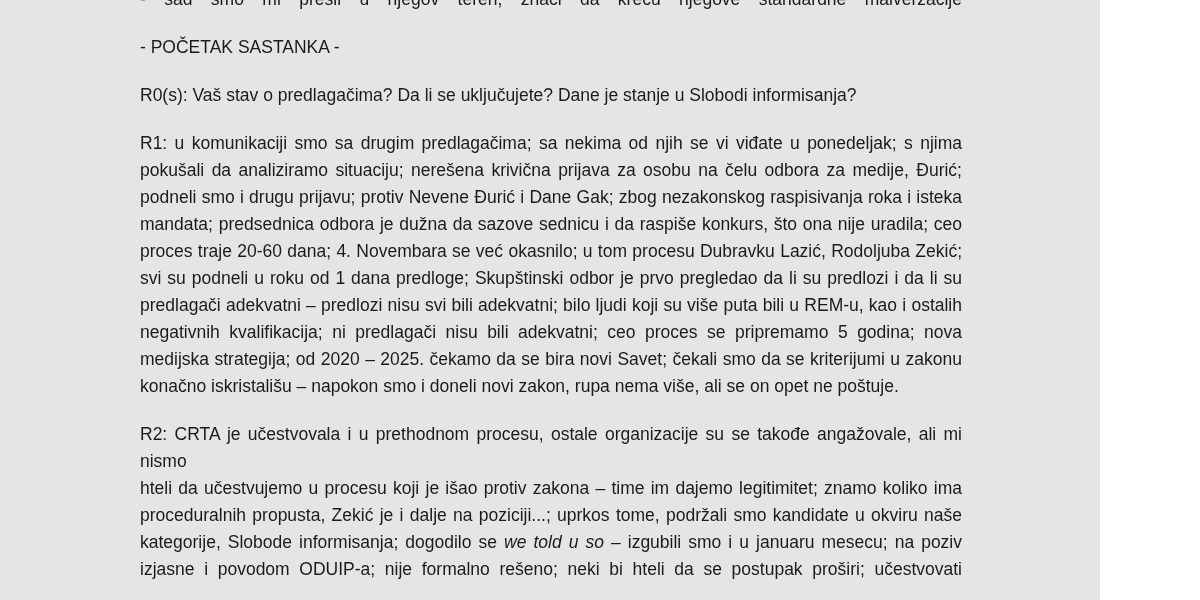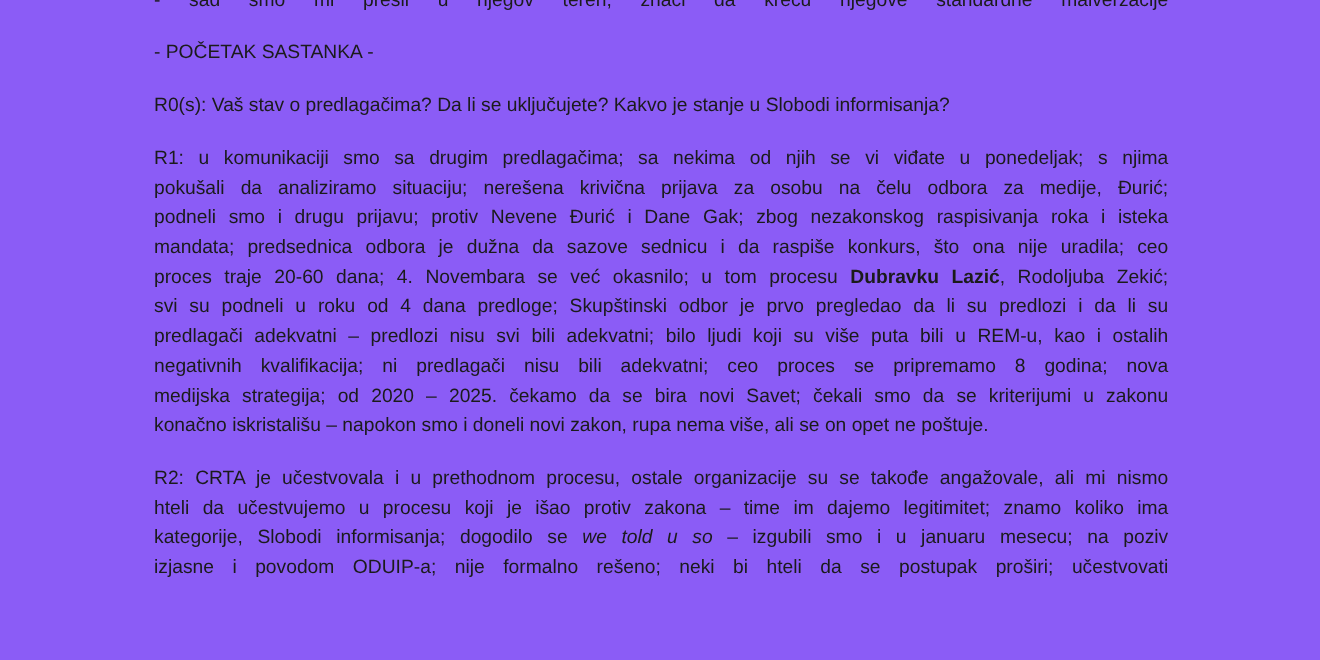--- a/index.html
+++ b/index.html
@@ -1,63 +1,64 @@
 <!DOCTYPE html>
 <html><head>
 <meta charset="utf-8">
 <style>
   html,body{margin:0;padding:0;background:#ffffff;}
   .page{
     position:relative;
-    width:1200px;height:600px;
-    background:#8b5cf6;
+    width:1100px;height:600px;
+    background:#e5e5e5;
     overflow:hidden;
   }
   .content{
     margin-top:-14px;
     padding:0 138px 0 140px;
     font-family:"Liberation Sans", sans-serif;
     font-size:17.5px;
     line-height:27px;
     color:#1b1b1b;
     -webkit-font-smoothing:antialiased;
   }
   .para{margin:0 0 21px 0;}
   .line{min-height:27px;white-space:normal;}
   .j{text-align:justify;text-align-last:justify;}
   .l{text-align:left;text-align-last:left;}
-  .b{font-weight:700;}
+  .b{font-weight:400;}
   .i{font-style:italic;}
 </style>
 </head>
 <body>
 
 <div class="page">
   <div class="content">
 
     <div class="para line j">- sad smo mi prešli u njegov teren, znači da kreću njegove standardne malverzacije</div>
 
     <div class="para line l">- POČETAK SASTANKA -</div>
 
-    <div class="para line l">R0(s): Vaš stav o predlagačima? Da li se uključujete? Kakvo je stanje u Slobodi informisanja?</div>
+    <div class="para line l">R0(s): Vaš stav o predlagačima? Da li se uključujete? Dane je stanje u Slobodi informisanja?</div>
 
     <div class="para">
       <div class="line j">R1: u komunikaciji smo sa drugim predlagačima; sa nekima od njih se vi viđate u ponedeljak; s njima</div>
       <div class="line j">pokušali da analiziramo situaciju; nerešena krivična prijava za osobu na čelu odbora za medije, Đurić;</div>
       <div class="line j">podneli smo i drugu prijavu; protiv Nevene Đurić i Dane Gak; zbog nezakonskog raspisivanja roka i isteka</div>
       <div class="line j">mandata; predsednica odbora je dužna da sazove sednicu i da raspiše konkurs, što ona nije uradila; ceo</div>
       <div class="line j"><span>proces traje 20-60 dana; 4. Novembara se već okasnilo; u tom procesu </span><span class="b">Dubravku Lazić</span><span>, Rodoljuba Zekić;</span></div>
-      <div class="line j">svi su podneli u roku od 4 dana predloge; Skupštinski odbor je prvo pregledao da li su predlozi i da li su</div>
+      <div class="line j">svi su podneli u roku od 1 dana predloge; Skupštinski odbor je prvo pregledao da li su predlozi i da li su</div>
       <div class="line j">predlagači adekvatni – predlozi nisu svi bili adekvatni; bilo ljudi koji su više puta bili u REM-u, kao i ostalih</div>
-      <div class="line j">negativnih kvalifikacija; ni predlagači nisu bili adekvatni; ceo proces se pripremamo 8 godina; nova</div>
+      <div class="line j">negativnih kvalifikacija; ni predlagači nisu bili adekvatni; ceo proces se pripremamo 5 godina; nova</div>
       <div class="line j">medijska strategija; od 2020 – 2025. čekamo da se bira novi Savet; čekali smo da se kriterijumi u zakonu</div>
       <div class="line l">konačno iskristališu – napokon smo i doneli novi zakon, rupa nema više, ali se on opet ne poštuje.</div>
     </div>
 
     <div class="para">
       <div class="line j">R2: CRTA je učestvovala i u prethodnom procesu, ostale organizacije su se takođe angažovale, ali mi nismo</div>
       <div class="line j">hteli da učestvujemo u procesu koji je išao protiv zakona – time im dajemo legitimitet; znamo koliko ima</div>
-      <div class="line j"><span>kategorije, Slobodi informisanja; dogodilo se </span><span class="i">we told u so</span><span> – izgubili smo i u januaru mesecu; na poziv</span></div>
+      <div class="line j">proceduralnih propusta, Zekić je i dalje na poziciji...; uprkos tome, podržali smo kandidate u okviru naše</div>
+      <div class="line j"><span>kategorije, Slobode informisanja; dogodilo se </span><span class="i">we told u so</span><span> – izgubili smo i u januaru mesecu; na poziv</span></div>
       <div class="line j">izjasne i povodom ODUIP-a; nije formalno rešeno; neki bi hteli da se postupak proširi; učestvovati</div>
     </div>
 
   </div>
 </div>
 
 </body></html>

